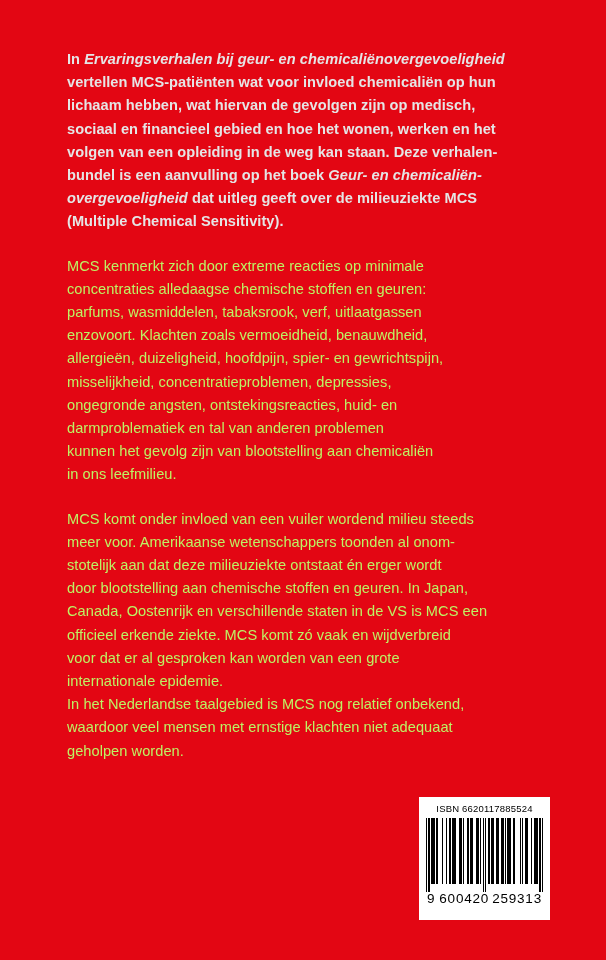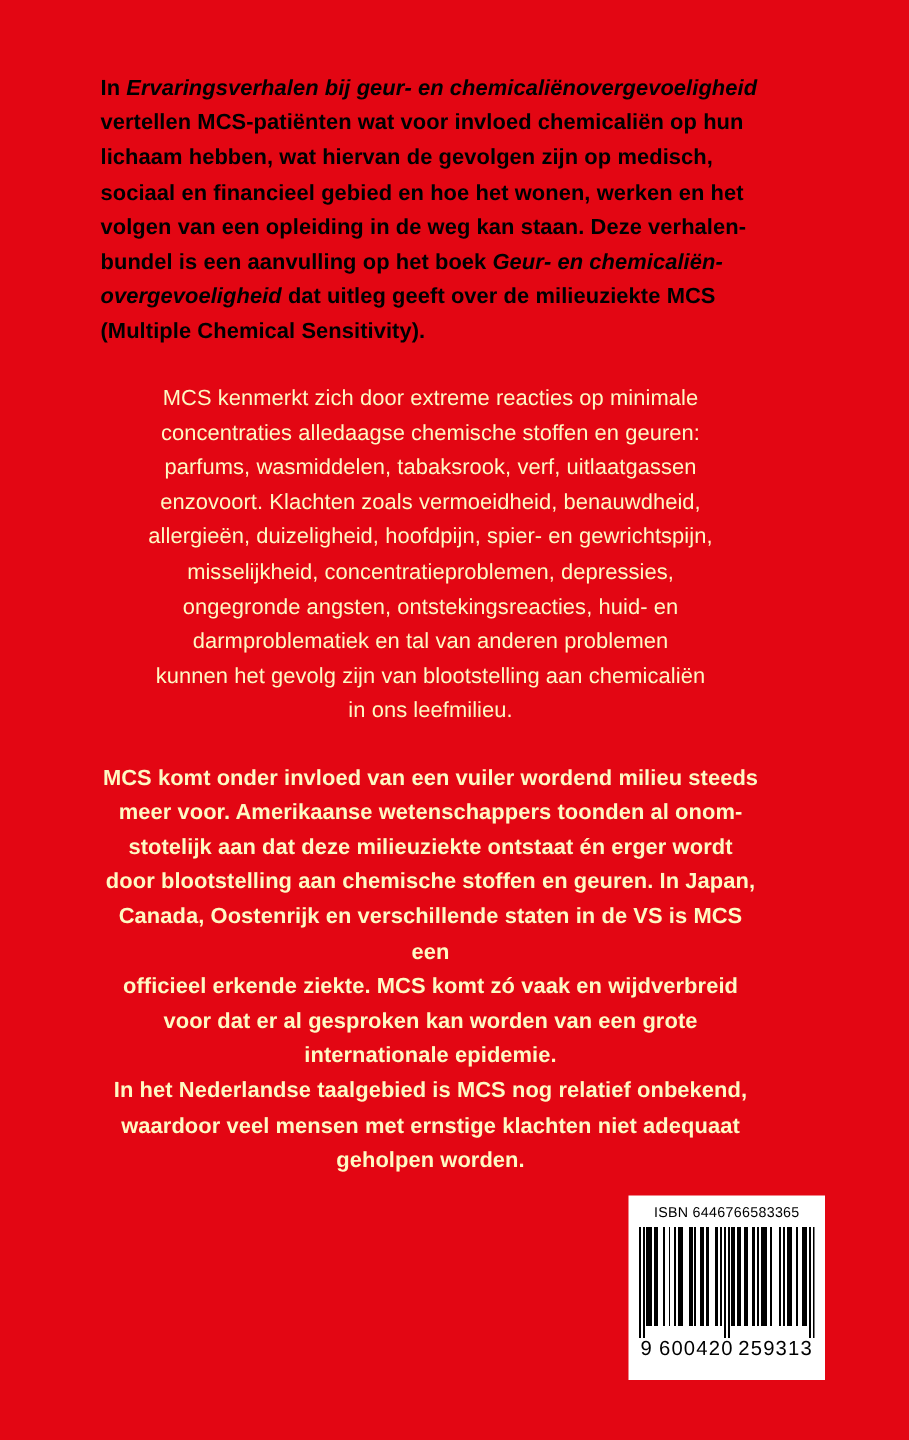--- a/index.html
+++ b/index.html
@@ -40,37 +40,35 @@
 
   .para {
     font-size: 14.6px;
     line-height: 23.2px;
     margin: 0 0 21px 0;
     white-space: pre-line;
     letter-spacing: 0.05px;
   }
 
   .para-gold {
-    color: #000000;
+    color: #e5e5e5;
     font-weight: bold;
   }
 
   .para-gold .bk {
     font-style: italic;
   }
 
   .para-white {
-    color: #fef9c3;
+    color: #bef264;
     font-weight: normal;
-    text-align: center;
   }
 
   .para-white.last {
     margin-bottom: 0;
-    font-weight: bold;
   }
 
   
   .barcode-box {
     position: absolute;
     left: 419px;
     top: 797px;
     width: 131px;
     height: 123px;
     background: #ffffff;
@@ -146,21 +144,21 @@
 officieel erkende ziekte. MCS komt zó vaak en wijdverbreid
 voor dat er al gesproken kan worden van een grote
 internationale epidemie.
 In het Nederlandse taalgebied is MCS nog relatief onbekend,
 waardoor veel mensen met ernstige klachten niet adequaat
 geholpen worden.</p>
 
   </div>
 
   <div class="barcode-box">
-    <div class="isbn-text">ISBN 6446766583365</div>
+    <div class="isbn-text">ISBN 6620117885524</div>
 
     <svg class="barcode-bars" viewBox="0 0 117 74" preserveAspectRatio="none" shape-rendering="crispEdges">
       <g fill="#000000" id="bars">
           <rect x="0.000" y="0" width="1.256" height="74"></rect>
           <rect x="2.463" y="0" width="1.256" height="74"></rect>
           <rect x="4.926" y="0" width="1.256" height="66"></rect>
           <rect x="6.158" y="0" width="1.256" height="66"></rect>
           <rect x="7.389" y="0" width="1.256" height="66"></rect>
           <rect x="9.853" y="0" width="1.256" height="66"></rect>
           <rect x="11.084" y="0" width="1.256" height="66"></rect>

